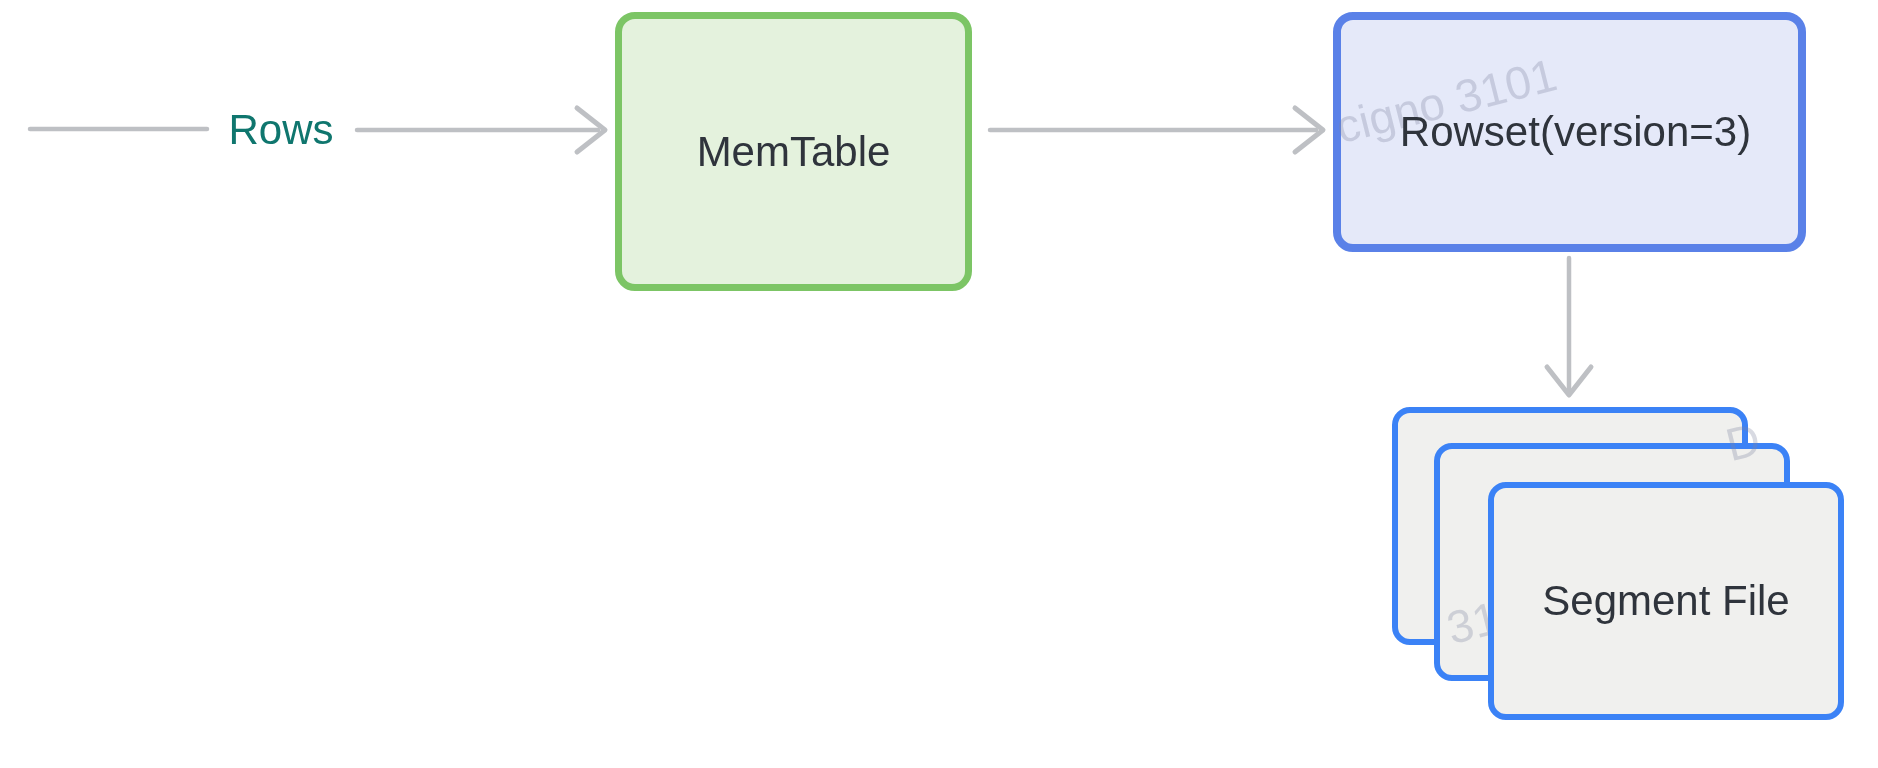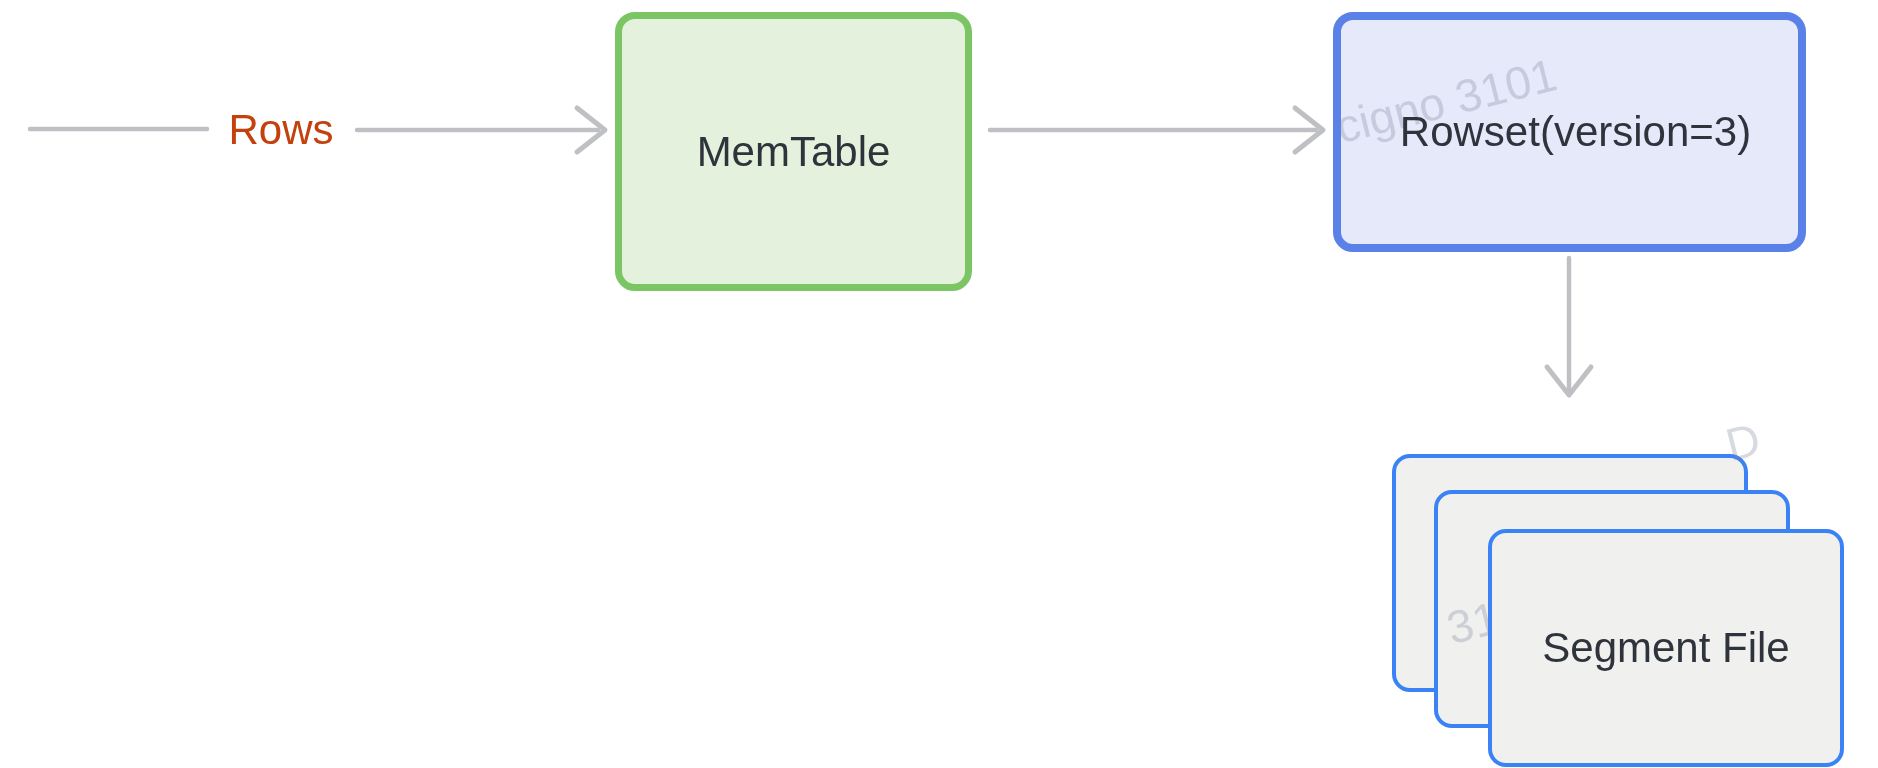--- a/index.html
+++ b/index.html
@@ -25,21 +25,21 @@
   }
   .flow-label {
     position: absolute;
     left: 221px;
     top: 104px;
     width: 120px;
     height: 52px;
     line-height: 52px;
     text-align: center;
     font-size: 42px;
-    color: #c2410c;
+    color: #0f766e;
     white-space: nowrap;
   }
   .node {
     position: absolute;
     box-sizing: border-box;
     display: flex;
     align-items: center;
     justify-content: center;
   }
   .node-label {
@@ -67,26 +67,25 @@
     border: 8px solid #5a81e8;
     border-radius: 20px;
     padding-left: 12px;
   }
   .card {
     position: absolute;
     box-sizing: border-box;
     width: 356px;
     height: 238px;
     background: #f0f0ee;
-    border: 4px solid #3b82f6;
+    border: 6px solid #3b82f6;
     border-radius: 18px;
     display: flex;
     align-items: center;
     justify-content: center;
-    margin-top: 47px;
   }
   .card-back   { left: 1392px; top: 407px; }
   .card-middle { left: 1434px; top: 443px; }
   .card-front  { left: 1488px; top: 482px; z-index: 3; }
   .watermark {
     position: absolute;
     z-index: 2;
     height: 52px;
     line-height: 52px;
     font-size: 46px;

